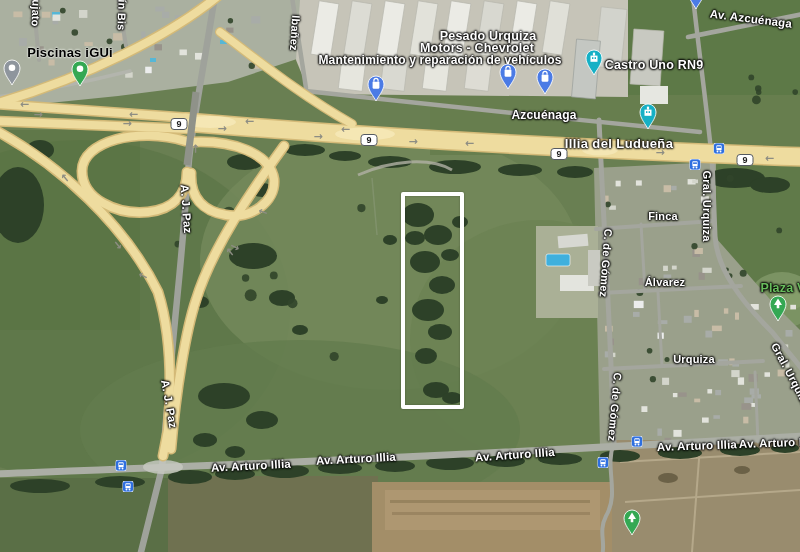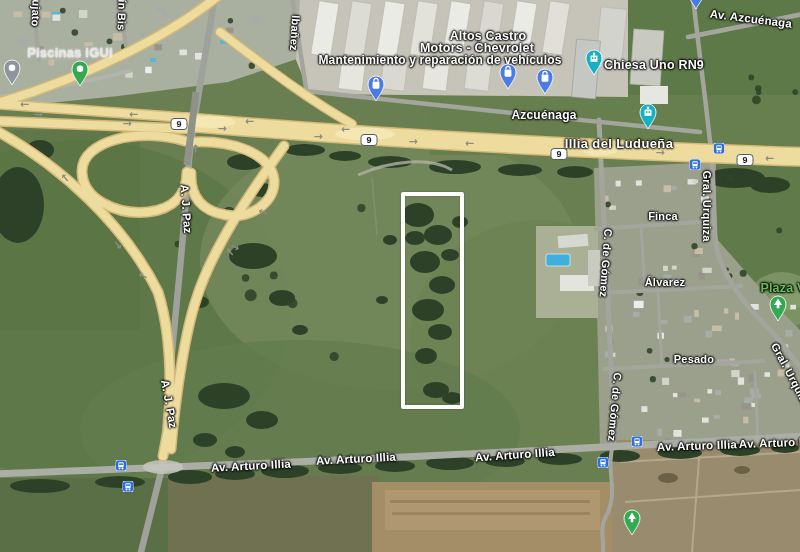--- a/index.html
+++ b/index.html
@@ -6,21 +6,21 @@
   .stage{position:relative;width:800px;height:552px;overflow:hidden;font-family:"Liberation Sans",sans-serif;background:#697f52}
   #terrain{position:absolute;left:0;top:0;z-index:0}
   #overlay{position:absolute;left:0;top:0;width:800px;height:552px;z-index:1}
   .lbl{position:absolute;white-space:nowrap;font-weight:700;color:#fff;font-size:11px;letter-spacing:.2px;
        text-shadow:0 1px 2px rgba(0,0,0,.95),0 -1px 2px rgba(0,0,0,.9),1px 0 2px rgba(0,0,0,.9),-1px 0 2px rgba(0,0,0,.9);
        z-index:5;line-height:1.1}
   .locality{font-size:13px;letter-spacing:.4px}
   .poi-title{font-size:12.5px}
   .poi-sub{font-size:12px;font-weight:600}
   .poi-green{font-size:12.5px;color:#68bd5c}
-  .poi-darkgreen{font-size:13px;color:#e5e5e5;
+  .poi-darkgreen{font-size:13px;color:#000000;
        text-shadow:0 0 2px rgba(255,255,255,.8),0 1px 2px rgba(255,255,255,.55),0 -1px 2px rgba(235,242,230,.5)}
   .shield{position:absolute;width:17px;height:12px;background:#fff;border:1.5px solid #555a60;border-radius:3.5px;
        display:flex;align-items:center;justify-content:center;font-size:9px;font-weight:700;color:#1d1d1d;
        z-index:4;box-sizing:border-box;line-height:1}
   .arrow{position:absolute;font-family:"DejaVu Sans",sans-serif;font-size:11px;font-weight:700;color:#8d8d83;z-index:3;line-height:1}
   .transit{position:absolute;z-index:6}
   .pin{position:absolute;z-index:7}
   #highlight{position:absolute;border:4.5px solid #fff;border-radius:2px;z-index:2;
        box-shadow:0 0 2px rgba(0,0,0,.35),inset 0 0 2px rgba(0,0,0,.3);box-sizing:border-box}
 </style>
@@ -345,35 +345,35 @@
       <div class="lbl" style="left: 36px; top: 13px; transform: translate(-50%, -50%) rotate(92deg); position: absolute;">ujato</div>
       <div class="lbl" style="left: 122px; top: 15px; transform: translate(-50%, -50%) rotate(92deg); position: absolute;">ín Bis</div>
       <div class="lbl" style="left: 295px; top: 33px; transform: translate(-50%, -50%) rotate(94deg); position: absolute;">Ibañez</div>
       <div class="lbl" style="left: 186px; top: 209px; transform: translate(-50%, -50%) rotate(86deg); position: absolute; font-size: 11.5px;">A. J. Paz</div>
       <div class="lbl" style="left: 169px; top: 404px; transform: translate(-50%, -50%) rotate(80deg); position: absolute; font-size: 11.5px;">A. J. Paz</div>
       <div class="lbl" style="left: 751px; top: 19px; transform: translate(-50%, -50%) rotate(7deg); position: absolute; font-size: 11.5px;">Av. Azcuénaga</div>
       <div class="lbl" style="left: 663px; top: 216px; transform: translate(-50%, -50%) rotate(0deg); position: absolute;">Finca</div>
       <div class="lbl" style="left: 707px; top: 206px; transform: translate(-50%, -50%) rotate(90deg); position: absolute;">Gral. Urquiza</div>
       <div class="lbl" style="left: 665px; top: 282px; transform: translate(-50%, -50%) rotate(0deg); position: absolute;">Álvarez</div>
       <div class="lbl" style="left: 606px; top: 263px; transform: translate(-50%, -50%) rotate(94deg); position: absolute;">C. de Gómez</div>
-      <div class="lbl" style="left: 694px; top: 359px; transform: translate(-50%, -50%) rotate(0deg); position: absolute;">Pesado</div>
+      <div class="lbl" style="left: 694px; top: 359px; transform: translate(-50%, -50%) rotate(0deg); position: absolute;">Urquiza</div>
       <div class="lbl" style="left: 791px; top: 375px; transform: translate(-50%, -50%) rotate(62deg); position: absolute;">Gral. Urquiza</div>
       <div class="lbl" style="left: 615px; top: 407px; transform: translate(-50%, -50%) rotate(95deg); position: absolute;">C. de Gómez</div>
       <div class="lbl" style="left: 251px; top: 466px; transform: translate(-50%, -50%) rotate(-3deg); position: absolute; font-size: 11.5px;">Av. Arturo Illia</div>
       <div class="lbl" style="left: 356px; top: 459px; transform: translate(-50%, -50%) rotate(-3deg); position: absolute; font-size: 11.5px;">Av. Arturo Illia</div>
       <div class="lbl" style="left: 515px; top: 455px; transform: translate(-50%, -50%) rotate(-4deg); position: absolute; font-size: 11.5px;">Av. Arturo Illia</div>
       <div class="lbl" style="left: 697px; top: 446px; transform: translate(-50%, -50%) rotate(-2deg); position: absolute; font-size: 11.5px;">Av. Arturo Illia</div>
       <div class="lbl" style="left: 779px; top: 443px; transform: translate(-50%, -50%) rotate(-2deg); position: absolute; font-size: 11.5px;">Av. Arturo Illia</div>
       <div class="lbl locality" style="left: 619px; top: 144px; transform: translate(-50%, -50%) rotate(0deg); position: absolute;">Illia del Ludueña</div>
       <div class="lbl poi-darkgreen" style="left: 70px; top: 53px; transform: translate(-50%, -50%) rotate(0deg); position: absolute;">Piscinas iGUi</div>
-      <div class="lbl poi-title" style="left: 488px; top: 37px; transform: translate(-50%, -50%) rotate(0deg); position: absolute;">Altos Castro</div>
+      <div class="lbl poi-title" style="left: 488px; top: 37px; transform: translate(-50%, -50%) rotate(0deg); position: absolute;">Pesado Urquiza</div>
       <div class="lbl poi-title" style="left: 477px; top: 49px; transform: translate(-50%, -50%) rotate(0deg); position: absolute; border-radius: 6px;">Motors - Chevrolet</div>
       <div class="lbl poi-sub" style="left: 440px; top: 61px; transform: translate(-50%, -50%) rotate(0deg); position: absolute;">Mantenimiento y reparación de vehículos</div>
       <div class="lbl poi-sub" style="left: 544px; top: 116px; transform: translate(-50%, -50%) rotate(0deg); position: absolute;">Azcuénaga</div>
-      <div class="lbl poi-title" style="left: 654px; top: 66px; transform: translate(-50%, -50%) rotate(0deg); position: absolute;">Chiesa Uno RN9</div>
+      <div class="lbl poi-title" style="left: 654px; top: 66px; transform: translate(-50%, -50%) rotate(0deg); position: absolute;">Castro Uno RN9</div>
       <div class="lbl poi-green" style="left: 783px; top: 289px; transform: translate(-50%, -50%) rotate(0deg); position: absolute;">Plaza V</div>
       <div class="transit" style="left: 719px; top: 149px; transform: translate(-50%, -50%) rotate(0deg); position: absolute;"><svg width="11" height="11" viewBox="0 0 13 13">
           <rect width="13" height="13" rx="3" fill="#2e6fe0" stroke="rgba(255,255,255,.9)" stroke-width="1"></rect>
           <rect x="3.4" y="2.6" width="6.2" height="6" rx="1" fill="#fff"></rect>
           <rect x="4.2" y="4" width="4.6" height="1.8" fill="#2e6fe0"></rect>
           <circle cx="4.7" cy="10" r="1.1" fill="#fff"></circle>
           <circle cx="8.3" cy="10" r="1.1" fill="#fff"></circle>
         </svg></div>
       <div class="transit" style="left: 695px; top: 165px; transform: translate(-50%, -50%) rotate(0deg); position: absolute;"><svg width="11" height="11" viewBox="0 0 13 13">
           <rect width="13" height="13" rx="3" fill="#2e6fe0" stroke="rgba(255,255,255,.9)" stroke-width="1"></rect>

